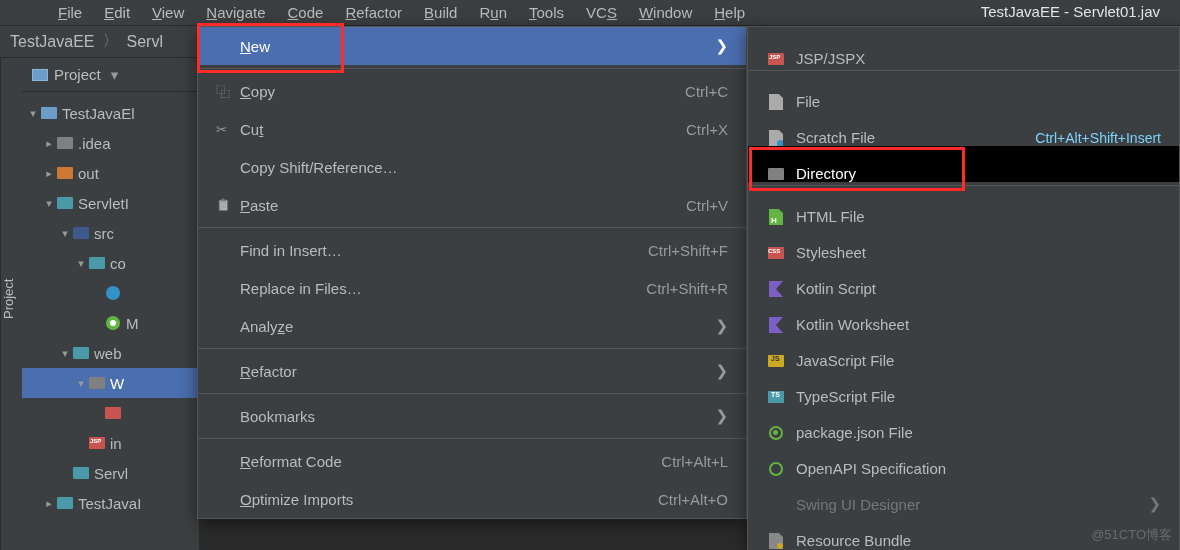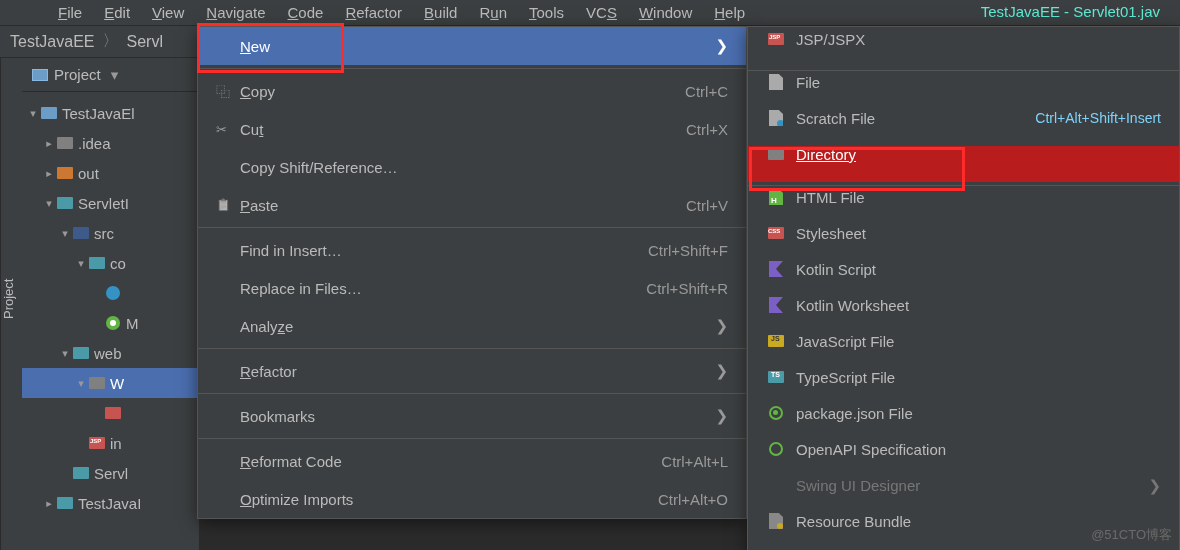--- a/index.html
+++ b/index.html
@@ -2,21 +2,21 @@
 <html><head>
   <meta charset="utf-8">
   <style>
     * { margin: 0; padding: 0; box-sizing: border-box; font-family: "Segoe UI", Arial, sans-serif; }
     body { background: #2b2b2b; color: #bbbbbb; width: 1180px; height: 550px; overflow: hidden; position: relative; font-size: 15px; }
     
     .menubar { height: 26px; background: #3c3f41; display: flex; align-items: center; padding-left: 48px; gap: 2px; border-bottom: 1px solid #2b2b2b; }
     .menubar-item { padding: 2px 10px; color: #bbbbbb; cursor: pointer; }
     .menubar-item .ul { text-decoration: underline; }
     
-    .title-trail { position: absolute; top: 3px; right: 20px; color: #5eead4; font-size: 15px; }
+    .title-trail { position: absolute; top: 3px; right: 20px; color: #e5e5e5; font-size: 15px; }
     
     .breadcrumb { height: 32px; background: #3c3f41; display: flex; align-items: center; padding-left: 10px; gap: 8px; font-size: 16px; border-bottom: 1px solid #2b2b2b; }
     .breadcrumb .sep { color: #888; }
     
     .main-row { display: flex; height: calc(100% - 58px); }
     
     .side-tab { width: 22px; background: #3c3f41; border-right: 1px solid #2b2b2b; writing-mode: vertical-rl; transform: rotate(180deg); text-align: center; padding-top: 10px; color: #bbb; font-size: 13px; }
     
     .project-panel { width: 178px; background: #3c3f41; border-right: 1px solid #2b2b2b; }
     .project-header { height: 34px; display: flex; align-items: center; padding-left: 10px; gap: 6px; border-bottom: 1px solid #2b2b2b; }
@@ -48,22 +48,22 @@
     .ctx-row { height: 38px; display: flex; align-items: center; padding: 0 18px; cursor: pointer; position: relative; }
     .ctx-row.highlight { background: #4b6eaf; color: #fff; }
     .ctx-row .ul { text-decoration: underline; }
     .ctx-row .ctx-icon { width: 24px; display: inline-flex; }
     .ctx-row .ctx-shortcut { margin-left: auto; color: #999; }
     .ctx-row .chev-r { margin-left: auto; color: #999; }
     .ctx-row.highlight .chev-r { color: #fff; }
     .ctx-sep { height: 1px; background: #555; margin: 3px 0; }
     
     .submenu { position: absolute; top: 26px; left: 747px; width: 433px; background: #3c3f41; border: 1px solid #555; box-shadow: 0 4px 16px rgba(0,0,0,0.5); z-index: 11; padding: 4px 0; }
-    .sub-row { height: 36px; display: flex; align-items: flex-start; padding: 0 18px; cursor: pointer; gap: 10px; }
-    .sub-row.highlight { background: #b91c1c; color: #fff; text-decoration: underline; }
+    .sub-row { height: 36px; display: flex; align-items: flex-end; padding: 0 18px; cursor: pointer; gap: 10px; }
+    .sub-row.highlight { background: #000000; color: #fff; }
     .sub-row.disabled { color: #777; }
     .sub-row .sub-icon { width: 20px; height: 16px; display: inline-flex; align-items: center; justify-content: center; }
     .sub-row .chev-r { margin-left: auto; color: #777; }
     .sub-row .sub-shortcut { margin-left: auto; color: #7dd3fc; font-size: 14px; }
     .sub-sep { height: 1px; background: #555; margin: 3px 0; }
     
     .highlight-box-red { position: absolute; border: 3px solid #ff2a2a; pointer-events: none; z-index: 50; }
     
     .watermark { position: absolute; right: 8px; bottom: 6px; color: #6a6a6a; font-size: 13px; z-index: 60; }
     

